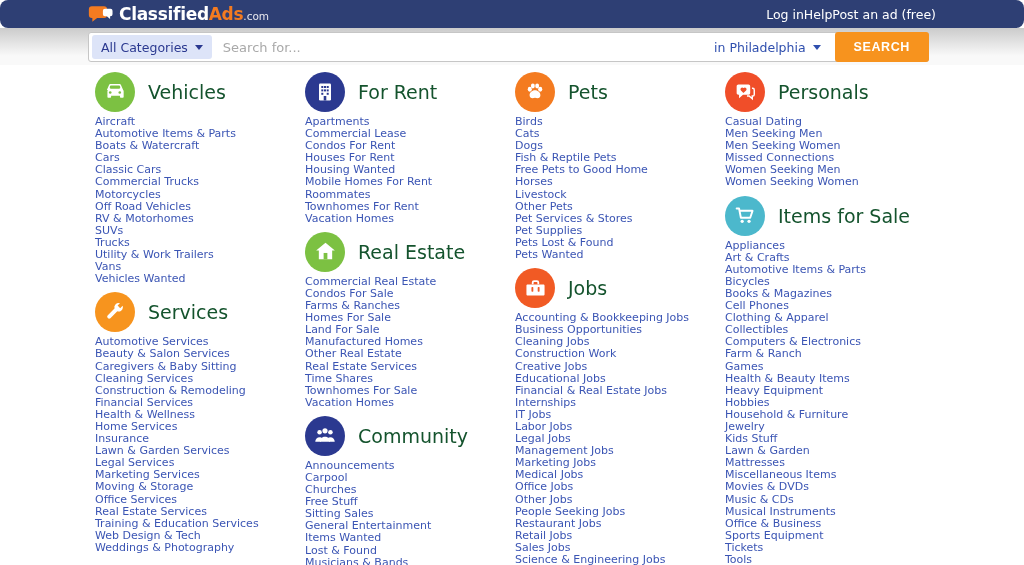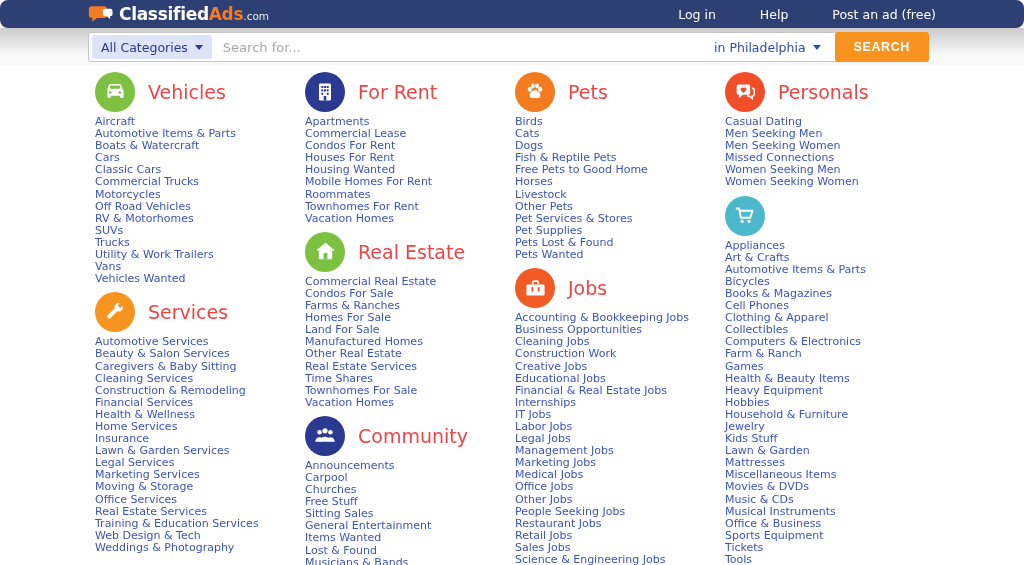--- a/index.html
+++ b/index.html
@@ -11,21 +11,21 @@
     height: 28px; background: #2e3f74;
     display: flex; align-items: center;
     padding: 0 88px;
     border-radius: 8px;
   }
   .logo { display: flex; align-items: center; gap: 5px; cursor: pointer; }
   .logo svg { display: block; }
   .logo-text { font-size: 17px; font-weight: bold; color: #ffffff; letter-spacing: -0.3px; }
   .logo-text .ads { color: #f47b20; }
   .logo-text .com { font-size: 10.5px; font-weight: normal; color: #e8e8ee; letter-spacing: 0; }
-  .nav-links { margin-left: auto; display: flex; gap: 44px; }
+  .nav-links { margin-left: auto; display: flex; }
   .nav-link { color: #ffffff; font-size: 12.5px; cursor: pointer; }
 
   
   .search-band {
     height: 37px;
     background: linear-gradient(#cbcbcb, #f9f9f9 75%);
     padding-top: 4px;
   }
   .search-bar {
     margin-left: 88px; width: 841px; height: 30px;
@@ -72,21 +72,21 @@
   }
   .section { margin-top: 7px; }
   .section:first-child { margin-top: 0; }
   .sec-header { display: flex; align-items: center; gap: 13px; height: 40px; margin-bottom: 4px; cursor: pointer; }
   .sec-icon {
     width: 40px; height: 40px; border-radius: 50%;
     flex: 0 0 40px;
     display: flex; align-items: center; justify-content: center;
   }
   .sec-icon svg { display: block; }
-  .sec-title { font-size: 19px; color: #ef4444; }
+  .sec-title { font-size: 19px; color: #14532d; }
   .sec-list a {
     display: block; font-size: 11px; line-height: 12.1px;
     color: #3b55b4; text-decoration: none; cursor: pointer;
     white-space: nowrap;
   }
 </style>
 </head>
 <body>
 
 <div class="navbar">
@@ -360,20 +360,21 @@
       </div>
       <div class="section">
         <div class="sec-header">
           <span class="sec-icon" style="background: rgb(76, 184, 204); color: rgb(76, 184, 204);">
             <svg width="26" height="26" viewBox="0 0 24 24">
               <path fill="none" stroke="#fff" stroke-width="1.8" stroke-linecap="round" stroke-linejoin="round" d="M4.3 5h2.2l1.7 8.6h8.6l2.2-6.4H7.2"></path>
               <circle cx="9.4" cy="16.9" r="1.5" fill="#fff"></circle>
               <circle cx="15.7" cy="16.9" r="1.5" fill="#fff"></circle>
             </svg>
           </span>
+          <span class="sec-title">Items for Sale</span>
         </div>
         <div class="sec-list">
           <a href="#">Appliances</a>
           <a href="#">Art &amp; Crafts</a>
           <a href="#">Automotive Items &amp; Parts</a>
           <a href="#">Bicycles</a>
           <a href="#">Books &amp; Magazines</a>
           <a href="#">Cell Phones</a>
           <a href="#">Clothing &amp; Apparel</a>
           <a href="#">Collectibles</a>

